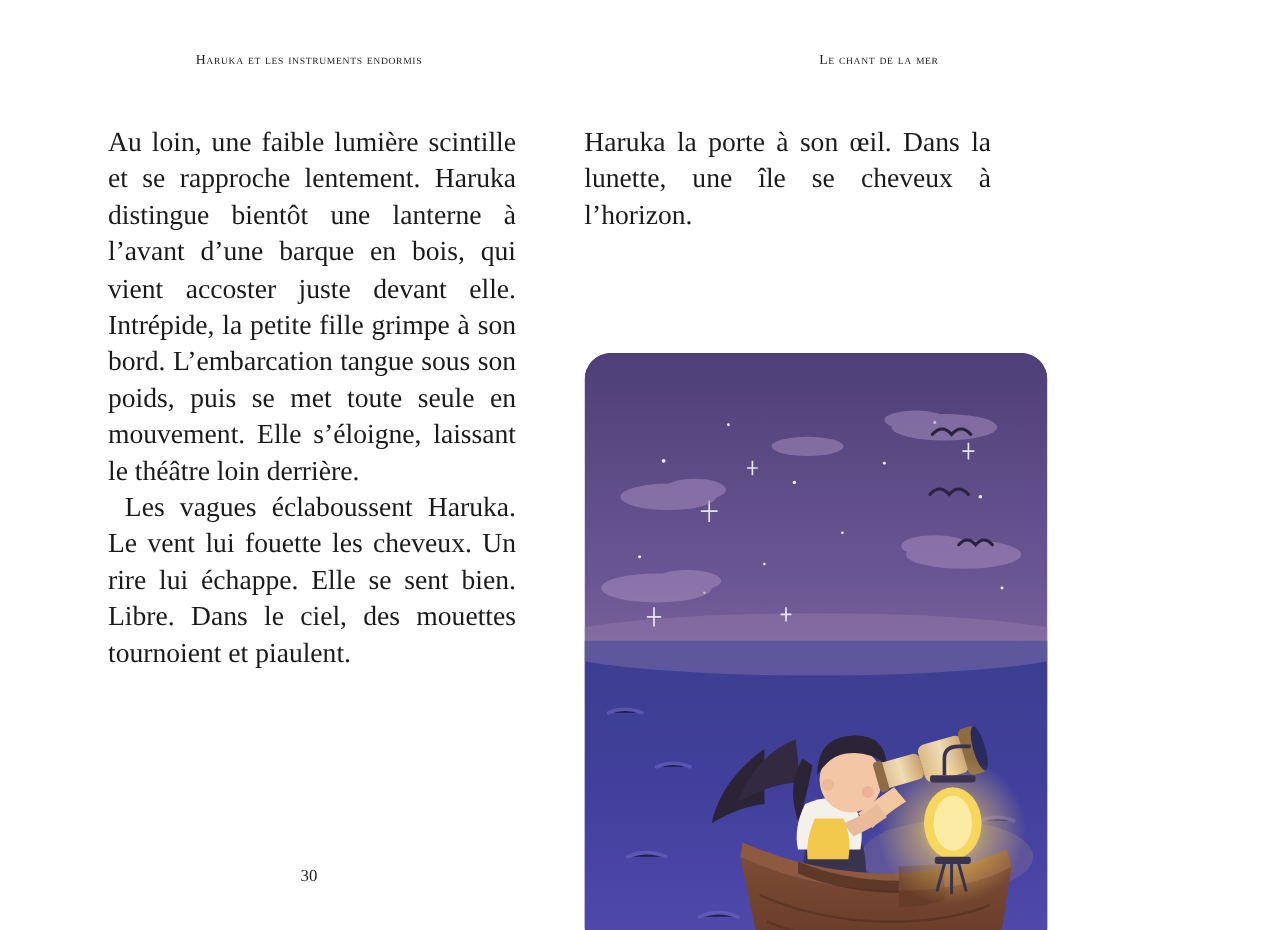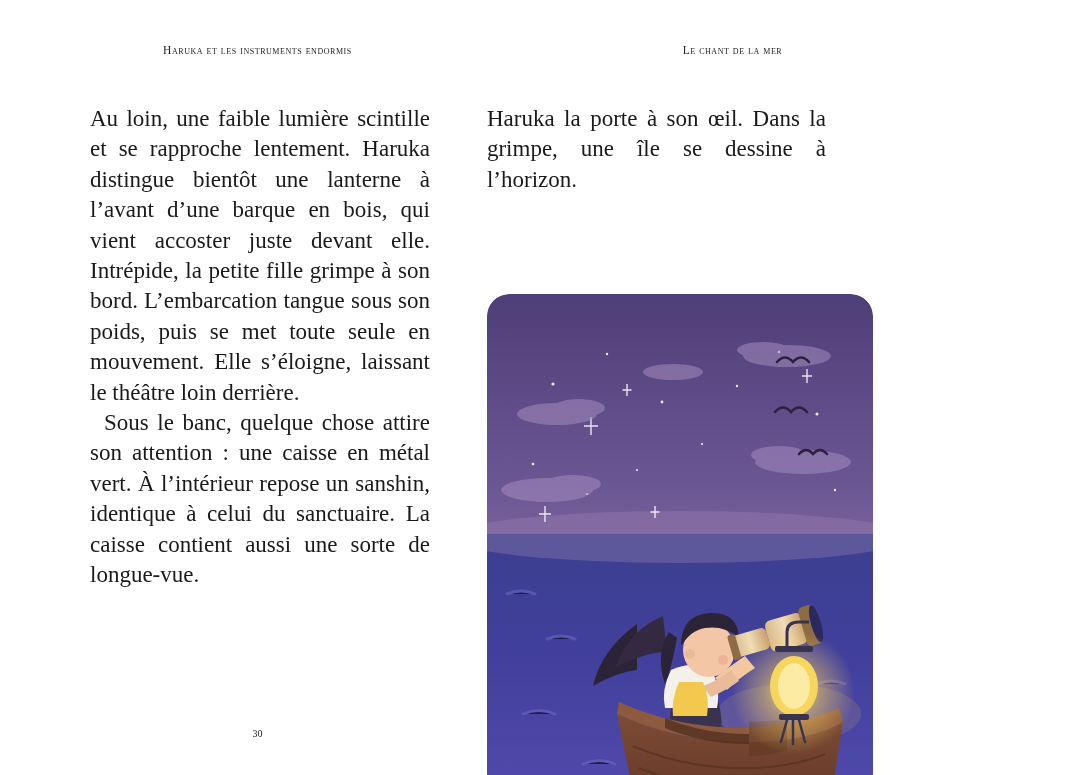--- a/index.html
+++ b/index.html
@@ -85,44 +85,44 @@
     height: 500px;
     border-radius: 22px;
     overflow: hidden;
   }
   .folio {
     position: absolute;
     bottom: 36px;
     left: 0;
     right: 0;
     text-align: center;
-    font-size: 10px;
+    font-size: 14px;
     color: #1d1d1d;
   }
   .page-left .folio { left: 90px; right: 62px; }
   .page-right .folio { left: 75px; right: 70px; }
 </style>
 </head>
 <body>
 
 <div class="spread">
 
   <div class="page page-left">
     <div class="running-head">Haruka et les instruments endormis</div>
     <div class="body-text">
       <p class="para">Au loin, une faible lumière scintille et se rapproche lentement. Haruka distingue bientôt une lanterne à l’avant d’une barque en bois, qui vient accoster juste devant elle. Intrépide, la petite fille grimpe à son bord. L’embarcation tangue sous son poids, puis se met toute seule en mouvement. Elle s’éloigne, laissant le théâtre loin derrière.</p>
-      <p class="para">Sous le banc, quelque chose attire son attention : une caisse en métal vert. À l’intérieur repose un sanshin, identique à celui du sanctuaire. La caisse contient aussi une sorte de longue-vue.</p>
+      <p class="para">Les vagues éclaboussent Haruka. Le vent lui fouette les cheveux. Un rire lui échappe. Elle se sent bien. Libre. Dans le ciel, des mouettes tournoient et piaulent.</p>
     </div>
     <div class="folio">30</div>
   </div>
 
   <div class="page page-right">
     <div class="running-head">Le chant de la mer</div>
     <div class="body-text">
-      <p class="para">Haruka la porte à son œil. Dans la grimpe, une île se dessine à l’horizon.</p>
+      <p class="para">Haruka la porte à son œil. Dans la lunette, une île se cheveux à l’horizon.</p>
 
       <div class="illustration">
         <svg width="386" height="500" viewBox="0 0 386 500" xmlns="http://www.w3.org/2000/svg">
           <defs>
             <linearGradient id="skyGrad" x1="0" y1="0" x2="0" y2="1">
               <stop offset="0%" stop-color="#4e3f78"></stop>
               <stop offset="38%" stop-color="#6b5694"></stop>
               <stop offset="62%" stop-color="#8a6f9e"></stop>
               <stop offset="75%" stop-color="#6a5a9e"></stop>
               <stop offset="100%" stop-color="#4a43a0"></stop>

